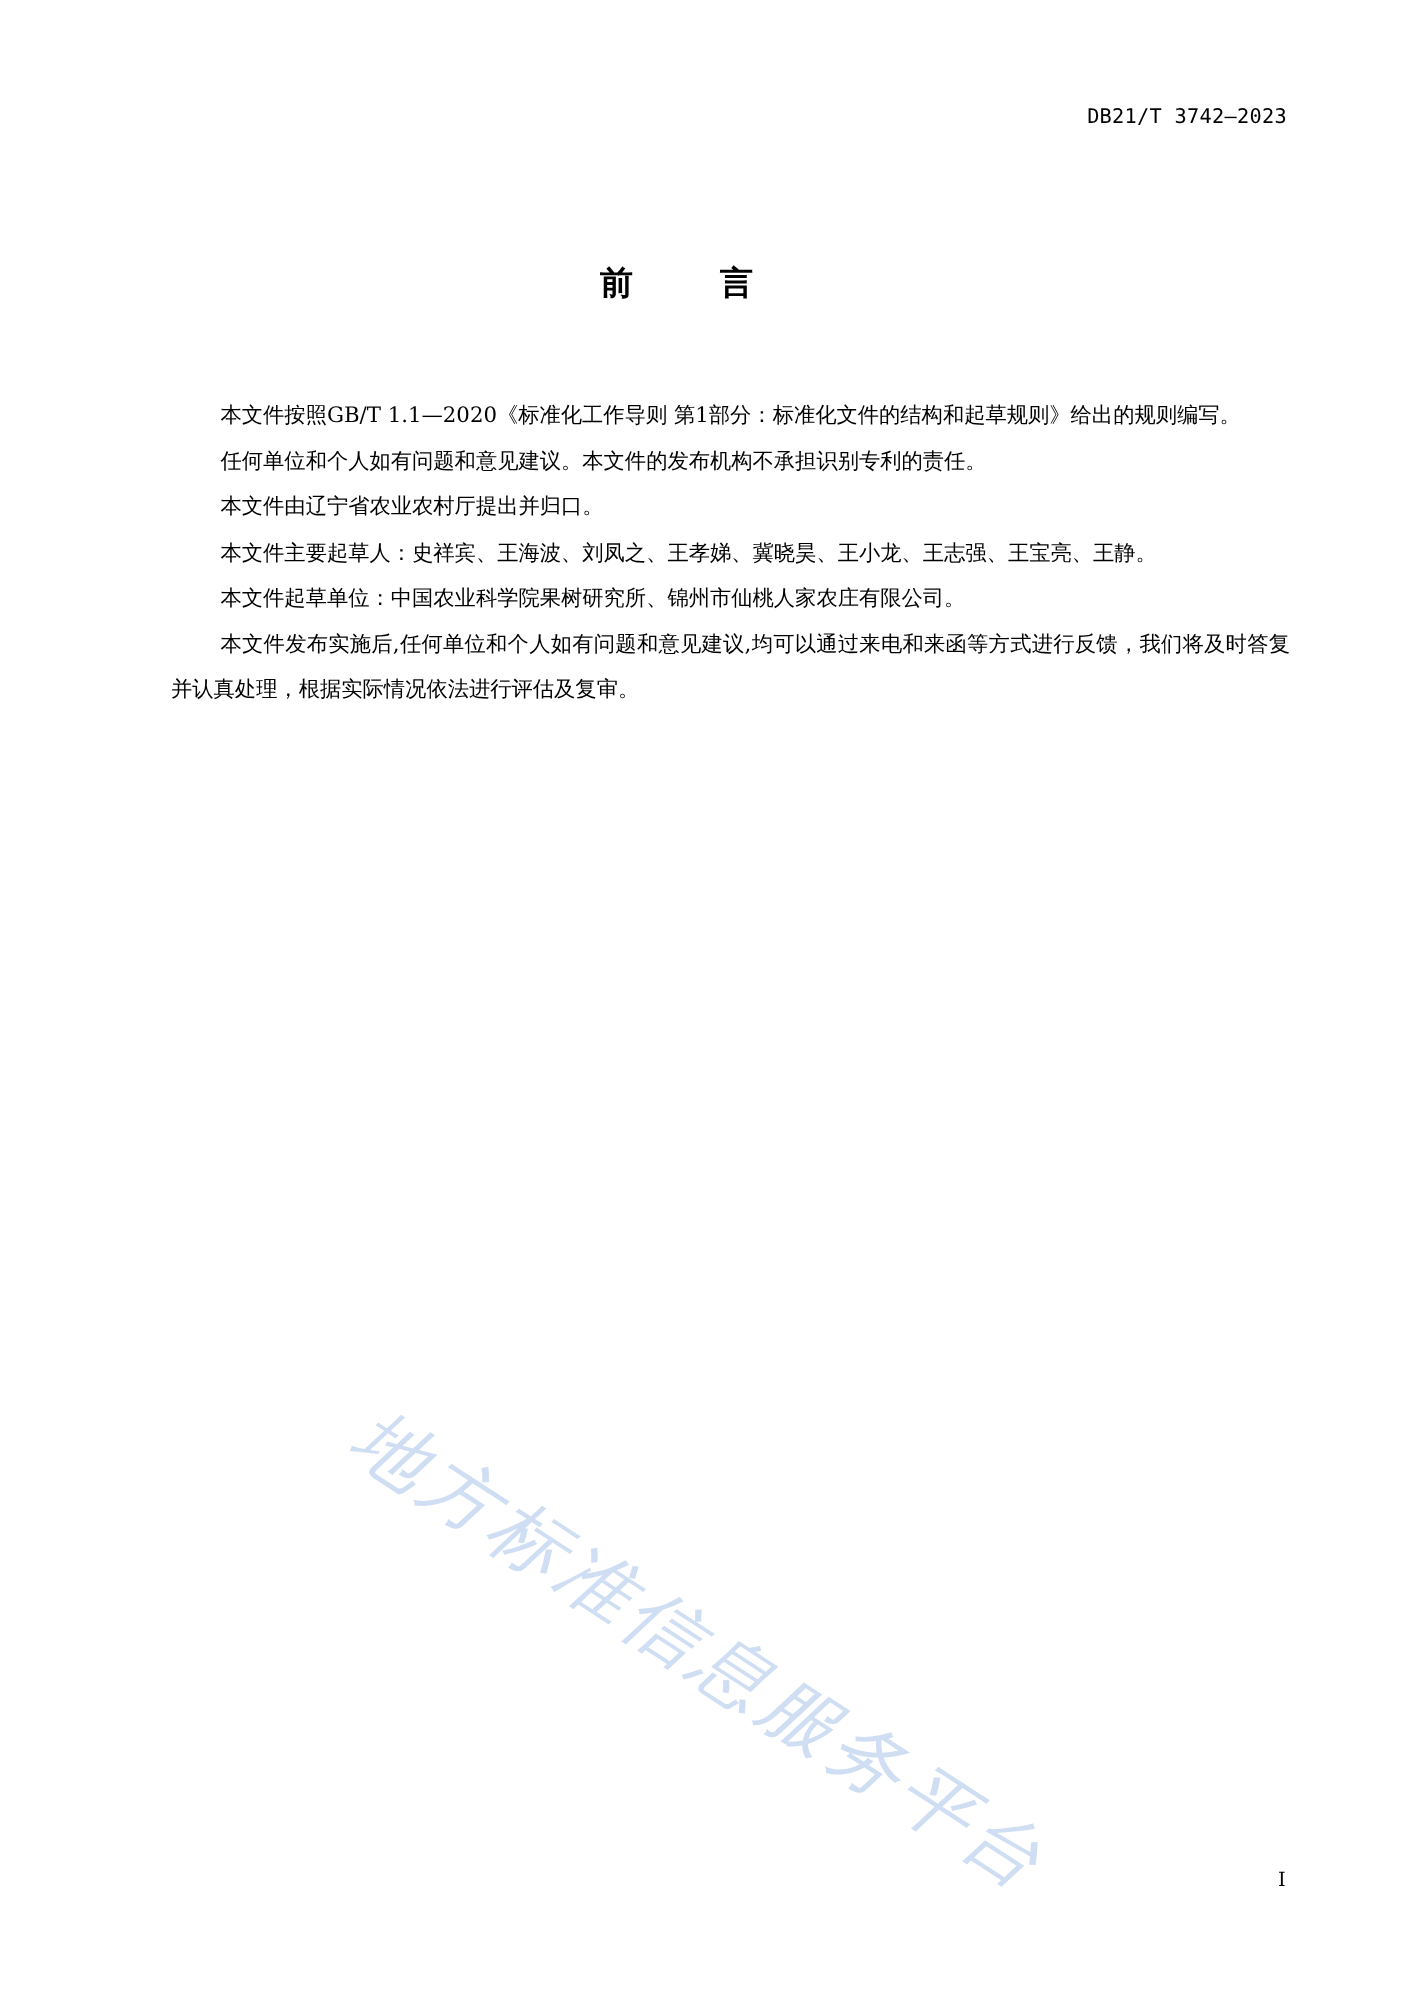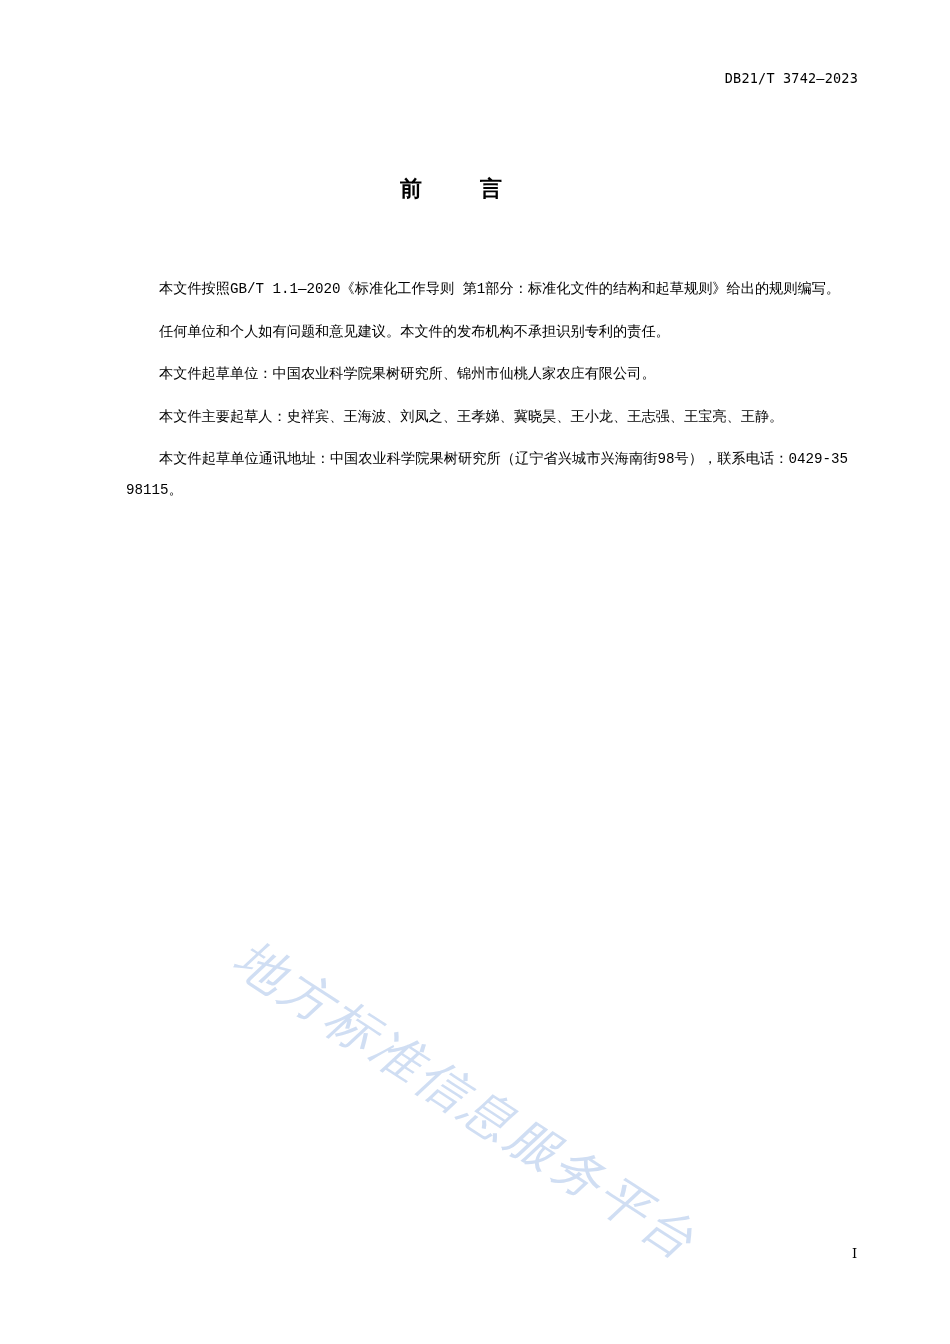--- a/index.html
+++ b/index.html
@@ -39,26 +39,25 @@
     .title .gap { width: 58px; }
     .body-text {
       position: absolute;
       top: 262px;
       left: 114px;
       width: 746px;
       font-size: 14.2px;
       line-height: 30.5px;
     }
     .para {
-      margin: 12px;
+      margin: 0;
       text-indent: 33px;
       text-align: justify;
       text-align-last: left;
       word-break: break-all;
-      font-family: Liberation Mono, monospace;
     }
     .watermark {
       position: absolute;
       left: 240px;
       top: 920px;
       font-family: "DejaVu Sans", "Liberation Sans", sans-serif;
       font-size: 50px;
       color: rgba(120, 160, 220, 0.35);
       letter-spacing: 4px;
       transform: rotate(33deg);
@@ -80,20 +79,21 @@
 
 <div class="doc-code">DB21/T 3742—2023</div>
 
 <div class="title">
   <span>前</span><span class="gap"></span><span>言</span>
 </div>
 
 <div class="body-text">
   <p class="para">本文件按照GB/T 1.1—2020《标准化工作导则 第1部分：标准化文件的结构和起草规则》给出的规则编写。</p>
   <p class="para">任何单位和个人如有问题和意见建议。本文件的发布机构不承担识别专利的责任。</p>
+  <p class="para">本文件由辽宁省农业农村厅提出并归口。</p>
+  <p class="para">本文件主要起草人：史祥宾、王海波、刘凤之、王孝娣、冀晓昊、王小龙、王志强、王宝亮、王静。</p>
   <p class="para">本文件起草单位：中国农业科学院果树研究所、锦州市仙桃人家农庄有限公司。</p>
-  <p class="para">本文件主要起草人：史祥宾、王海波、刘凤之、王孝娣、冀晓昊、王小龙、王志强、王宝亮、王静。</p>
-  <p class="para">本文件起草单位通讯地址：中国农业科学院果树研究所（辽宁省兴城市兴海南街98号），联系电话：0429-3598115。</p>
+  <p class="para">本文件发布实施后,任何单位和个人如有问题和意见建议,均可以通过来电和来函等方式进行反馈，我们将及时答复并认真处理，根据实际情况依法进行评估及复审。</p>
 </div>
 
 <div class="watermark">地方标准信息服务平台</div>
 
 <div class="page-number">I</div>
 
 </body></html>

